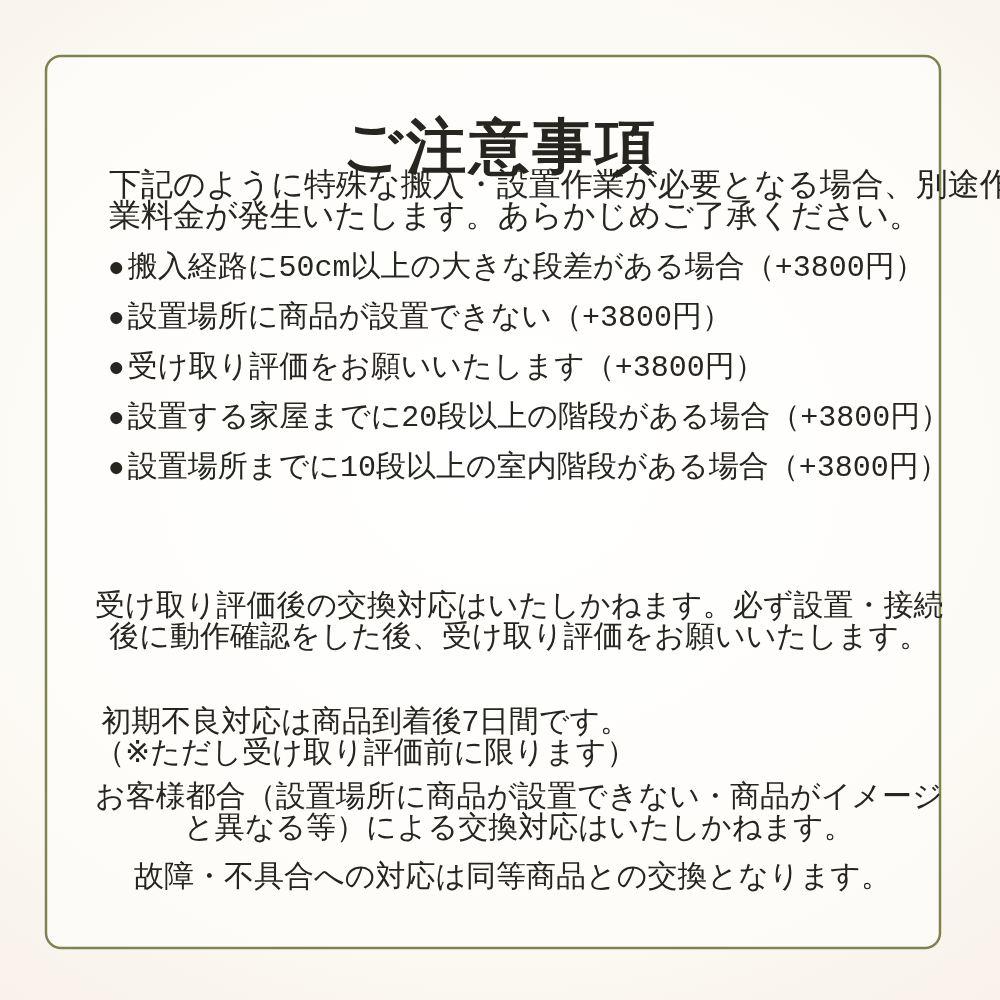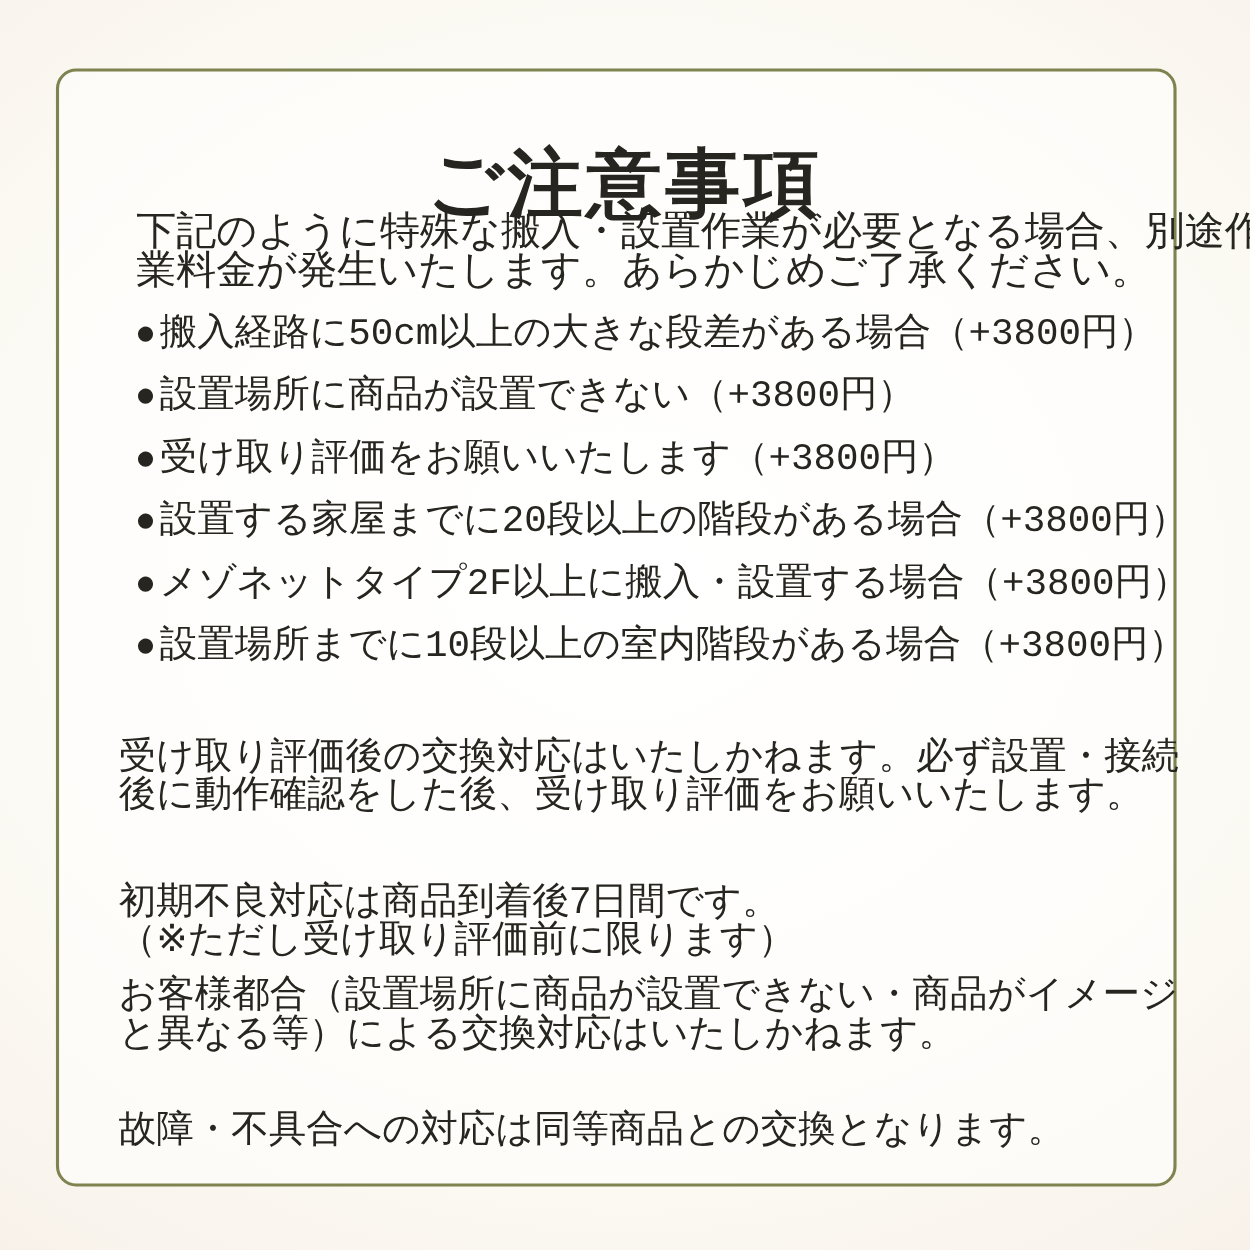--- a/index.html
+++ b/index.html
@@ -73,25 +73,26 @@
     margin-right: 3px;
     font-size: 28px;
   }
   .note {
     position: absolute;
     left: 95px;
     margin: 0;
     font-size: 30px;
     line-height: 31px;
     white-space: pre;
+    text-align: center;
   }
   .note-0 { top: 589px; }
   .note-1 { top: 683px; margin-top: 22px; }
   .note-2 { top: 780px; }
-  .note-3 { top: 888px; }
+  .note-3 { top: 860px; margin-left: 39px; }
 </style>
 </head>
 <body>
 
 <div class="panel"></div>
 
 <svg class="border-svg" width="1000" height="1000" viewBox="0 0 1000 1000">
   <defs>
     <linearGradient id="borderFade" x1="0" y1="0" x2="1000" y2="0" gradientUnits="userSpaceOnUse">
       <stop offset="0" stop-color="#7e8350" stop-opacity="1"></stop>
@@ -119,23 +120,20 @@
   <li>
     <span class="dot">●</span><span>設置場所に商品が設置できない（+3800円）</span>
   </li>
   <li>
     <span class="dot">●</span><span>受け取り評価をお願いいたします（+3800円）</span>
   </li>
   <li>
     <span class="dot">●</span><span>設置する家屋までに20段以上の階段がある場合（+3800円）</span>
   </li>
   <li>
-    <span class="dot">●</span><span>メゾネットタイプ2F以上に搬入・設置する場合（+3800円）</span>
-  </li>
-  <li>
     <span class="dot">●</span><span>設置場所までに10段以上の室内階段がある場合（+3800円）</span>
   </li>
 </ul>
 
 <p class="note note-0">受け取り評価後の交換対応はいたしかねます。必ず設置・接続
 後に動作確認をした後、受け取り評価をお願いいたします。</p>
 
 <p class="note note-1">初期不良対応は商品到着後7日間です。
 （※ただし受け取り評価前に限ります）</p>
 

